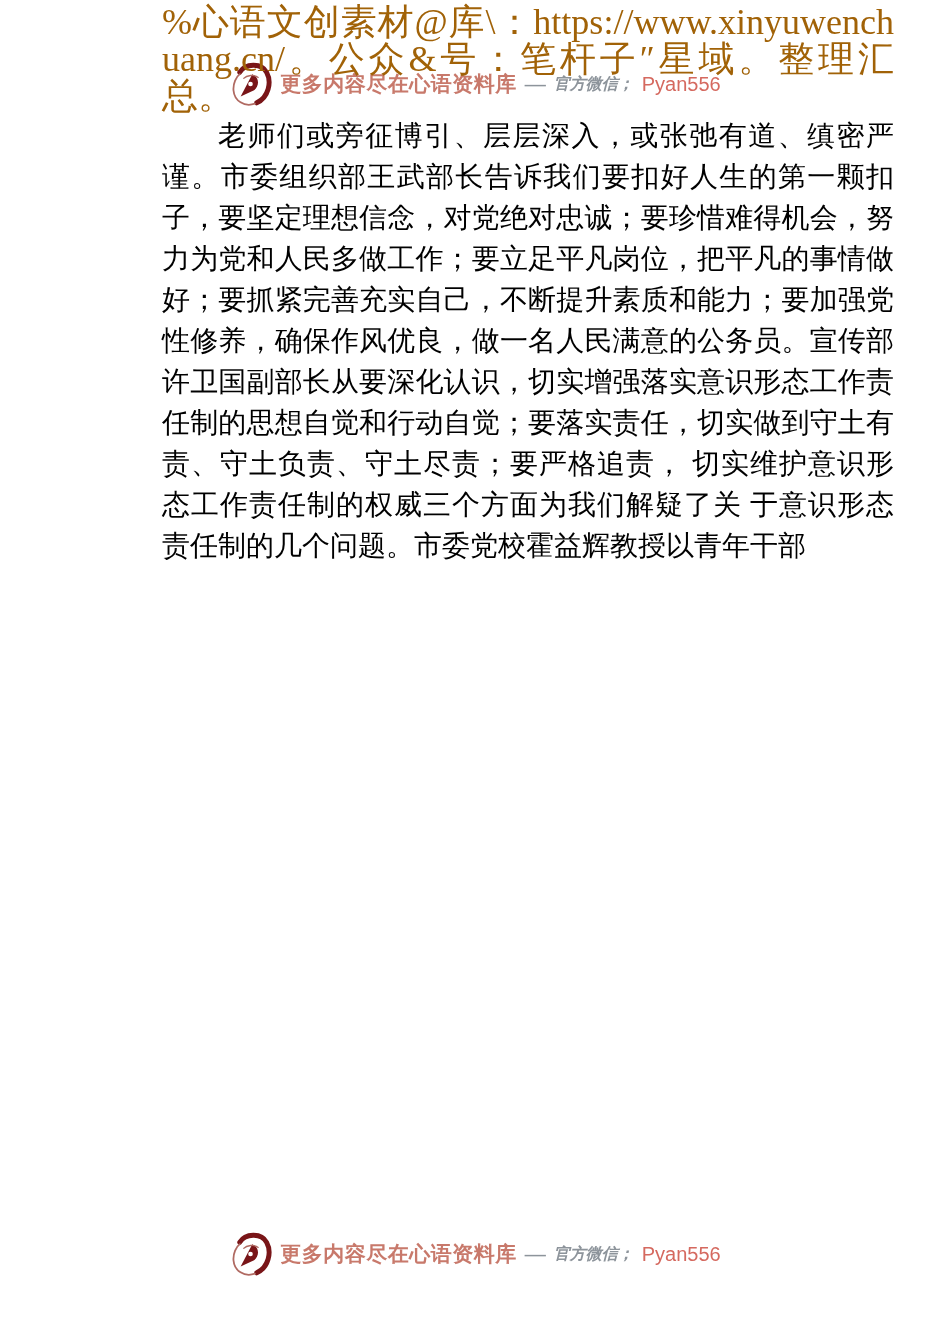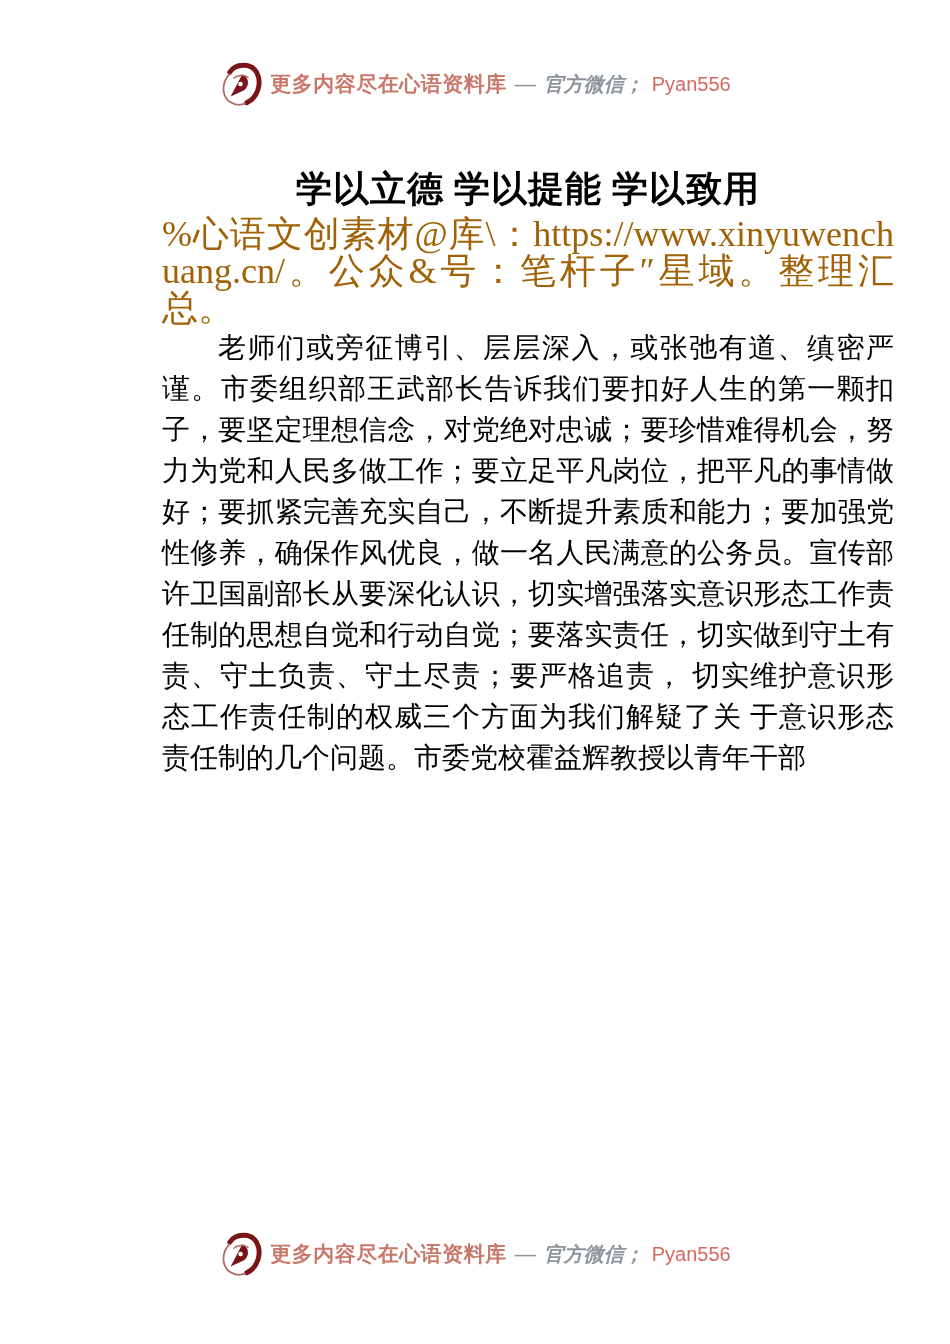--- a/index.html
+++ b/index.html
@@ -32,21 +32,21 @@
     color: #c8796b;
     letter-spacing: 0.5px;
     font-family: "Liberation Serif", "DejaVu Serif", serif;
   }
   .wm-dash {
     font-size: 21px;
     font-weight: bold;
     color: #8d949b;
   }
   .wm-wechat {
-    font-size: 20px;
+    font-size: 16px;
     font-weight: bold;
     font-style: italic;
     color: #8d949b;
     font-family: "Liberation Serif", "DejaVu Serif", serif;
   }
   .wm-id {
     font-size: 20px;
     color: #d5695f;
     font-family: "Liberation Sans", "DejaVu Sans", sans-serif;
   }
@@ -96,21 +96,20 @@
       <circle cx="24" cy="26" r="2.6" fill="#ffffff"></circle>
       <path d="M16 20 C20 16, 28 15, 33 19" stroke="#b06a62" stroke-width="1.5" fill="none"></path>
     </svg>
     <span class="wm-main">更多内容尽在心语资料库</span>
       <span class="wm-dash">—</span>
       <span class="wm-wechat">官方微信；</span>
       <span class="wm-id">Pyan556</span>
   </div>
 
   <div class="content">
-    <div class="doc-title">学以立德 学以提能 学以致用</div>
     <div class="source-note">%心语文创素材@库\：https://www.xinyuwenchuang.cn/。公众&amp;号：笔杆子″星域。整理汇总。</div>
     <p class="body-para">老师们或旁征博引、层层深入，或张弛有道、缜密严谨。市委组织部王武部长告诉我们要扣好人生的第一颗扣子，要坚定理想信念，对党绝对忠诚；要珍惜难得机会，努力为党和人民多做工作；要立足平凡岗位，把平凡的事情做好；要抓紧完善充实自己，不断提升素质和能力；要加强党性修养，确保作风优良，做一名人民满意的公务员。宣传部许卫国副部长从要深化认识，切实增强落实意识形态工作责任制的思想自觉和行动自觉；要落实责任，切实做到守土有责、守土负责、守土尽责；要严格追责， 切实维护意识形态工作责任制的权威三个方面为我们解疑了关 于意识形态责任制的几个问题。市委党校霍益辉教授以青年干部</p>
   </div>
 
   <div class="watermark footer">
     <svg class="wm-logo" viewBox="0 0 48 52" aria-hidden="true">
       <path d="M12 13 C18 3, 36 2, 42 13 C48 24, 44 41, 31 47" stroke="#791518" stroke-width="5.5" fill="none" stroke-linecap="round"></path>
       <path d="M29 48 C17 52, 6 45, 5 33 C4.5 25, 8 18, 12 15" stroke="#b06a62" stroke-width="2" fill="none" stroke-linecap="round"></path>
       <path d="M13 40 L26 15 C33 18, 35 27, 28 33 Z" fill="#791518"></path>
       <circle cx="24" cy="26" r="2.6" fill="#ffffff"></circle>

